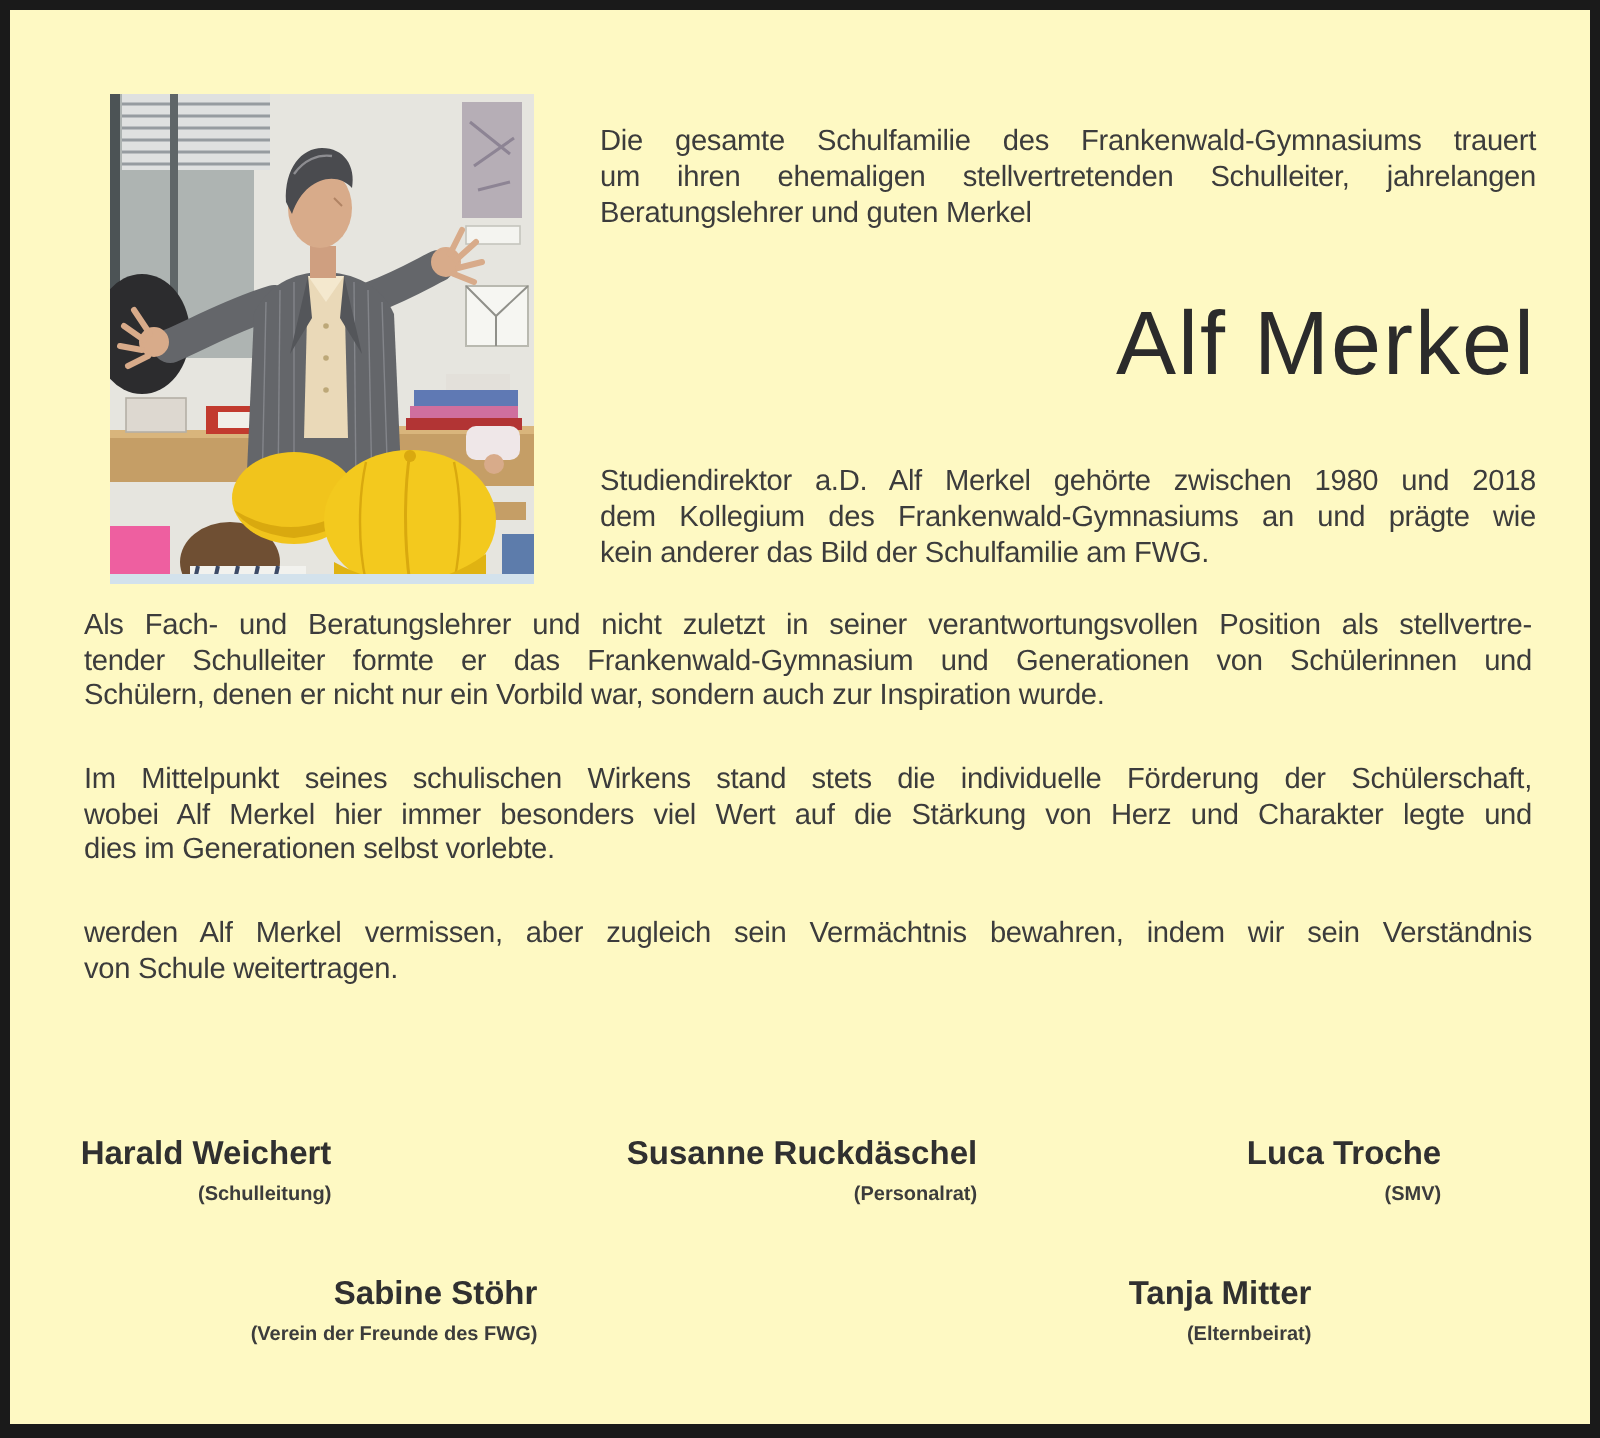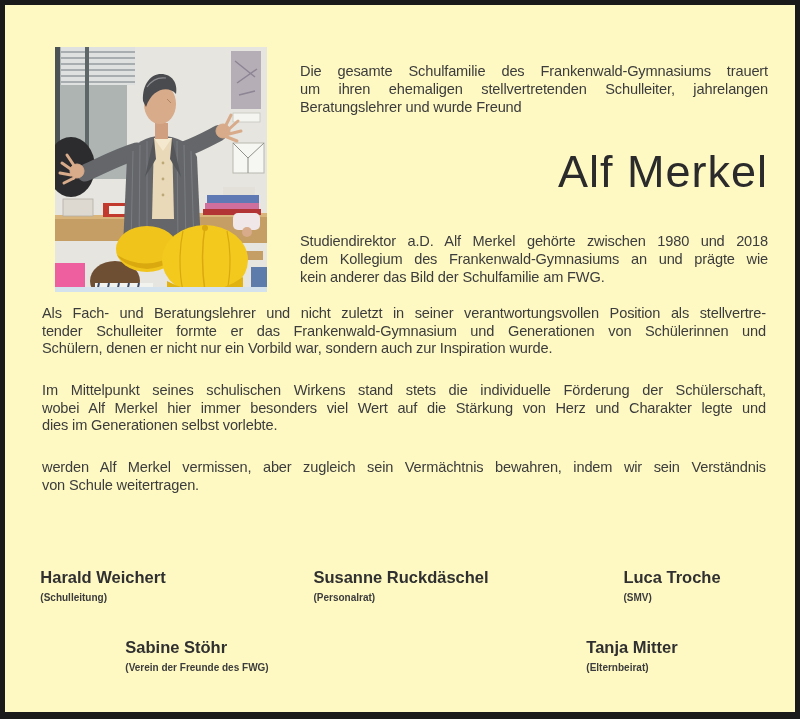--- a/index.html
+++ b/index.html
@@ -50,33 +50,33 @@
     letter-spacing: 1px;
     color: #2b2b2b;
   }
   .para1 { left: 42px; top: 305px; width: 724px; }
   .para2 { left: 42px; top: 382px; width: 724px; }
   .para3 { left: 42px; top: 459px; width: 724px; }
 
   .sig {
     position: absolute;
     transform: translateX(-50%);
-    text-align: left;
+    text-align: right;
     white-space: nowrap;
     line-height: 19.5px;
   }
   .sig .sig-name { font-weight: 700; font-size: 16.5px; color: #303030; }
   .sig .sig-role { font-weight: 700; font-size: 10px; color: #3c3c3c; }
   .sig-r1 { top: 568px; }
   .sig-r2 { top: 638px; }
   .sig-1 { left: 103px; }
   .sig-2 { left: 401px; }
   .sig-3 { left: 672px; }
   .sig-4 { left: 197px; }
-  .sig-5 { left: 632px; }
+  .sig-5 { left: 610px; }
 </style>
 </head>
 <body>
 
 <div class="page">
   <div class="frame"></div>
 
   <div class="photo">
     <svg viewBox="0 0 212 245" preserveAspectRatio="none">
 
@@ -191,21 +191,21 @@
       <circle cx="150" cy="181" r="3" fill="#d9a90f"></circle>
       <path d="M112 234 Q152 256 188 230 L188 245 L112 245 Z" fill="#e0b312"></path>
 
       <rect x="0" y="240" width="212" height="5" fill="#d3e2ec"></rect>
     </svg>
   </div>
 
   <div class="textblock intro">
       <div class="jline">Die gesamte Schulfamilie des Frankenwald-Gymnasiums trauert</div>
       <div class="jline">um ihren ehemaligen stellvertretenden Schulleiter, jahrelangen</div>
-      <div class="jline last">Beratungslehrer und wurde Freund</div>
+      <div class="jline last">Beratungslehrer und guten Merkel</div>
     </div>
 
   <div class="big-name">Alf Merkel</div>
 
   <div class="textblock subtitle">
       <div class="jline">Studiendirektor a.D. Alf Merkel gehörte zwischen 1980 und 2018</div>
       <div class="jline">dem Kollegium des Frankenwald-Gymnasiums an und prägte wie</div>
       <div class="jline last">kein anderer das Bild der Schulfamilie am FWG.</div>
     </div>
 

